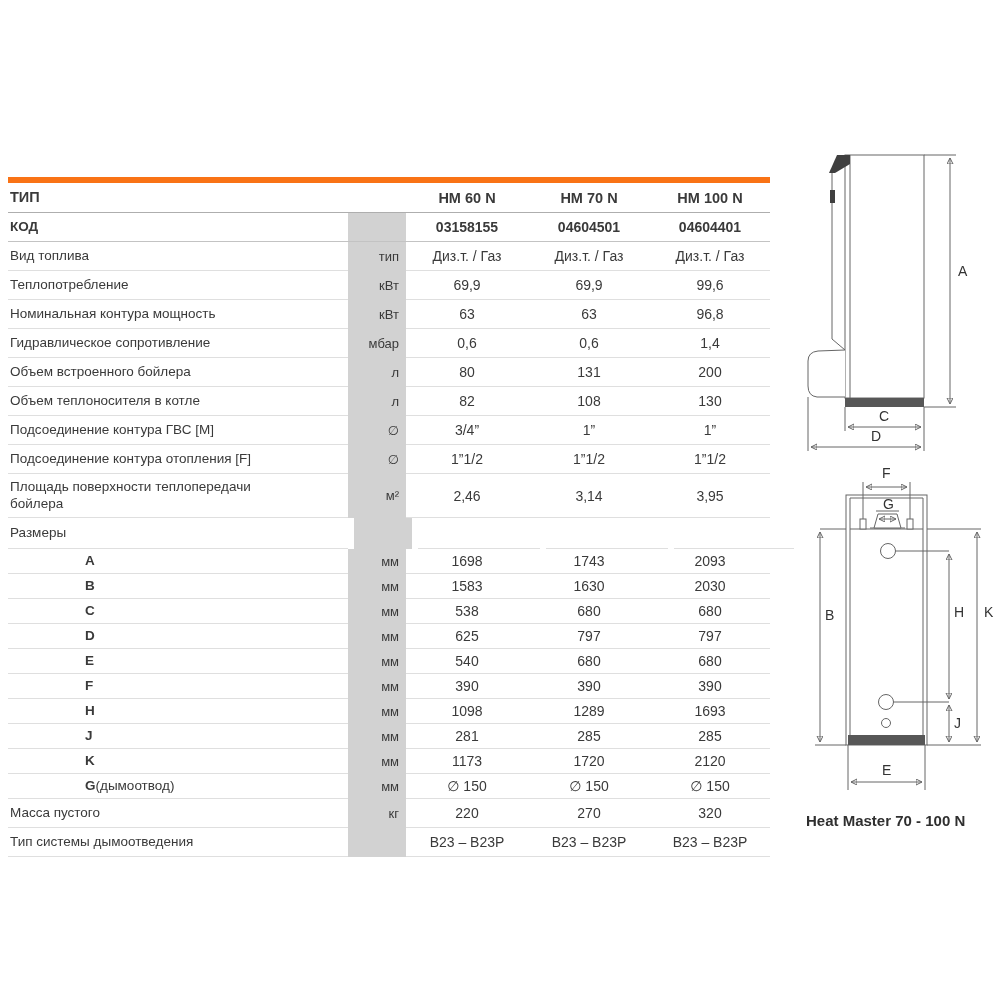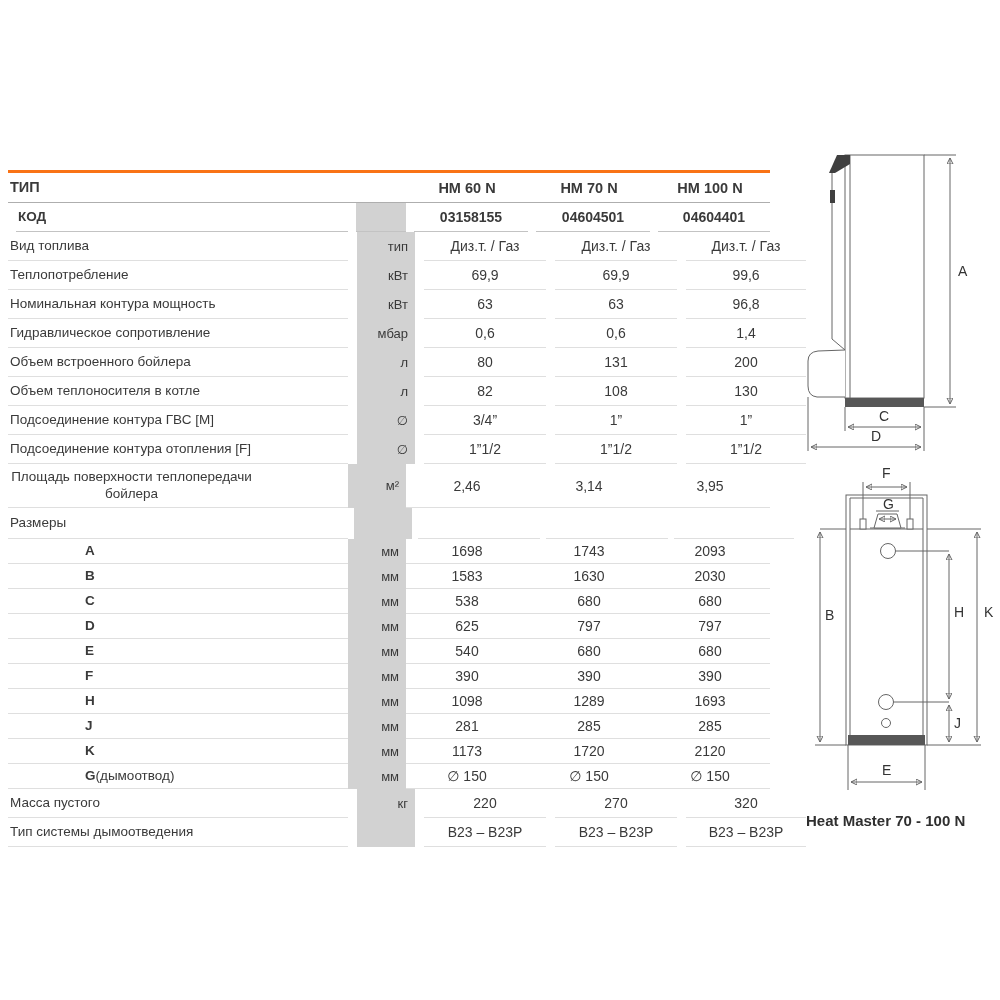--- a/index.html
+++ b/index.html
@@ -5,39 +5,38 @@
   html,body{margin:0;padding:0;}
   body{
     width:1000px;height:1000px;background:#ffffff;
     font-family:"Liberation Sans","DejaVu Sans",sans-serif;
     color:#3a3a3a;position:relative;overflow:hidden;
   }
   .page{position:absolute;inset:0;background:#fff;}
 
   
   .table-wrap{
-    position:absolute;left:8px;top:170px;width:762px;
-    border-top:3px solid #f97316;
-    text-align:center;
+    position:absolute;left:8px;top:177px;width:762px;
+    border-top:6px solid #f97316;
   }
   .trow{display:grid;grid-template-columns:340px 58px 122px 122px 120px;}
   .c{
     box-sizing:border-box;display:flex;align-items:center;
     border-bottom:1px solid #dfdfdf;font-size:13.5px;min-height:100%;
   }
   .c.label{padding-left:2px;line-height:1.2;}
   .c.unit{background:#d2d2d2;border-bottom:1px solid #d2d2d2;justify-content:flex-end;padding-right:7px;font-size:13px;}
   .c.val{justify-content:center;font-size:14px;}
 
   .k-header{height:30px;}
   .k-header .c{font-weight:700;border-bottom-color:#aeaeae;font-size:14.5px;}
   .k-header .c.unit{background:transparent;border-bottom:1px solid #aeaeae;}
   .k-code{height:29px;}
-  .k-code .c{font-weight:700;border-bottom-color:#c3c3c3;margin-left:8px;}
-  .k-normal{height:29px;gap:9px;}
+  .k-code .c{font-weight:700;border-bottom-color:#c3c3c3;}
+  .k-normal{height:29px;}
   .k-area{height:44px;}
   .k-area .c.label{padding-right:95px;}
   .k-section{height:31px;gap:6px;}
   .k-dim{height:25px;}
   .k-dim .c.label{padding-left:77px;font-weight:700;}
   .k-dim .c.label .suffix{font-weight:400;}
 
   
   .diagram{position:absolute;}
   .diagram line,.diagram polyline,.diagram path,.diagram rect,.diagram circle{

